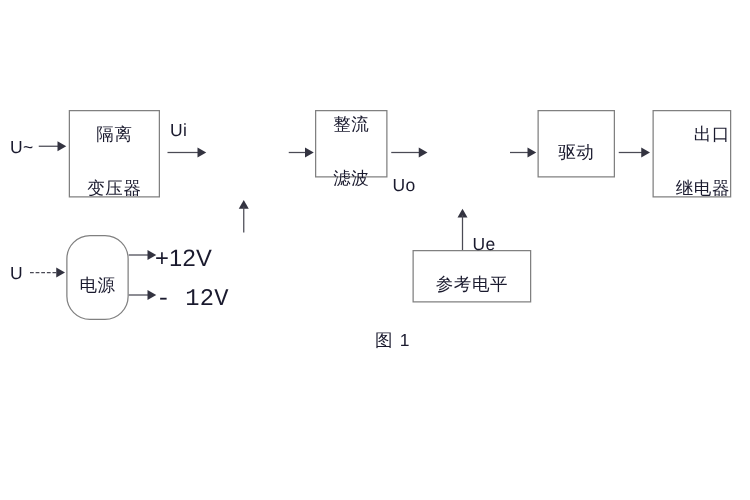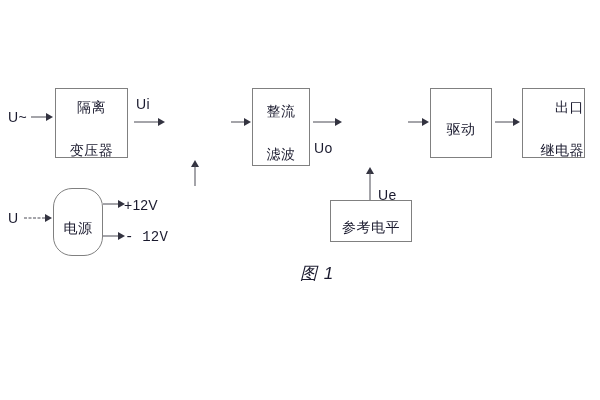--- a/index.html
+++ b/index.html
@@ -46,26 +46,25 @@
     color: #1a1a2e;
     font-size: 14px;
     white-space: nowrap;
     line-height: 1;
   }
   .lbl.sig {
     font-size: 14px;
     letter-spacing: 0.3px;
   }
   .lbl.cap {
-    font-size: 17px;
+    font-size: 14px;
     letter-spacing: 1px;
-    font-style: italic;
   }
   .lbl.volt {
-    font-size: 14px;
+    font-size: 19px;
     letter-spacing: 0.2px;
   }
 
   
   .arrow-h, .arrow-v, .arrow-dash {
     position: absolute;
   }
   .arrow-h .shaft {
     position: absolute;
     left: 0;
@@ -144,39 +143,39 @@
     <span class="shaft" style="width:25px;"></span>
       <span class="head"></span>
   </div>
 
 
   <div class="arrow-h" style="left:231px; top:116px; width:20px; height:12px;">
     <span class="shaft" style="width:14px;"></span>
       <span class="head"></span>
   </div>
 
-  <div class="block two" style="left:252px; top:88px; width:58px; height:78px;text-align:center;">
+  <div class="block two" style="left:252px; top:88px; width:58px; height:54px;text-align:center;">
     <span class="ln">整流</span>
     <span class="ln">滤波</span>
   </div>
 
   <div class="lbl sig" style="left:314px; top:97px;margin-top:44px;">Uo</div>
 
   <div class="arrow-h" style="left:313px; top:116px; width:29px; height:12px;">
     <span class="shaft" style="width:23px;"></span>
       <span class="head"></span>
   </div>
 
 
   <div class="arrow-h" style="left:408px; top:116px; width:21px; height:12px;">
     <span class="shaft" style="width:15px;"></span>
       <span class="head"></span>
   </div>
 
-  <div class="block" style="left:430px; top:88px; width:62px; height:70px;">
+  <div class="block" style="left:430px; top:88px; width:62px; height:54px;">
     <span class="ln">驱动</span>
   </div>
 
   <div class="arrow-h" style="left:495px; top:116px; width:25px; height:12px;">
     <span class="shaft" style="width:19px;"></span>
       <span class="head"></span>
   </div>
 
   <div class="block two" style="left:522px; top:88px; width:63px; height:70px;align-items:flex-end;">
     <span class="ln">出口</span>
@@ -205,21 +204,21 @@
       <span class="head"></span>
   </div>
   <div class="lbl volt" style="left:125px; top:230px;font-family:Liberation Mono, monospace;">- 12V</div>
 
 
   <div class="arrow-v" style="left:191px; top:160px; width:8px; height:26px;">
     <span class="head"></span>
       <span class="shaft" style="height:21px;"></span>
   </div>
 
-  <div class="block" style="left:330px; top:200px; width:82px; height:42px;">
+  <div class="block" style="left:330px; top:200px; width:95px; height:42px;">
     <span class="ln">参考电平</span>
   </div>
 
   <div class="arrow-v" style="left:366px; top:167px; width:8px; height:33px;">
     <span class="head"></span>
       <span class="shaft" style="height:28px;"></span>
   </div>
   <div class="lbl sig" style="left:378px; top:188px;">Ue</div>
 
   <div class="lbl cap" style="left:300px; top:265px;">图 1</div>

